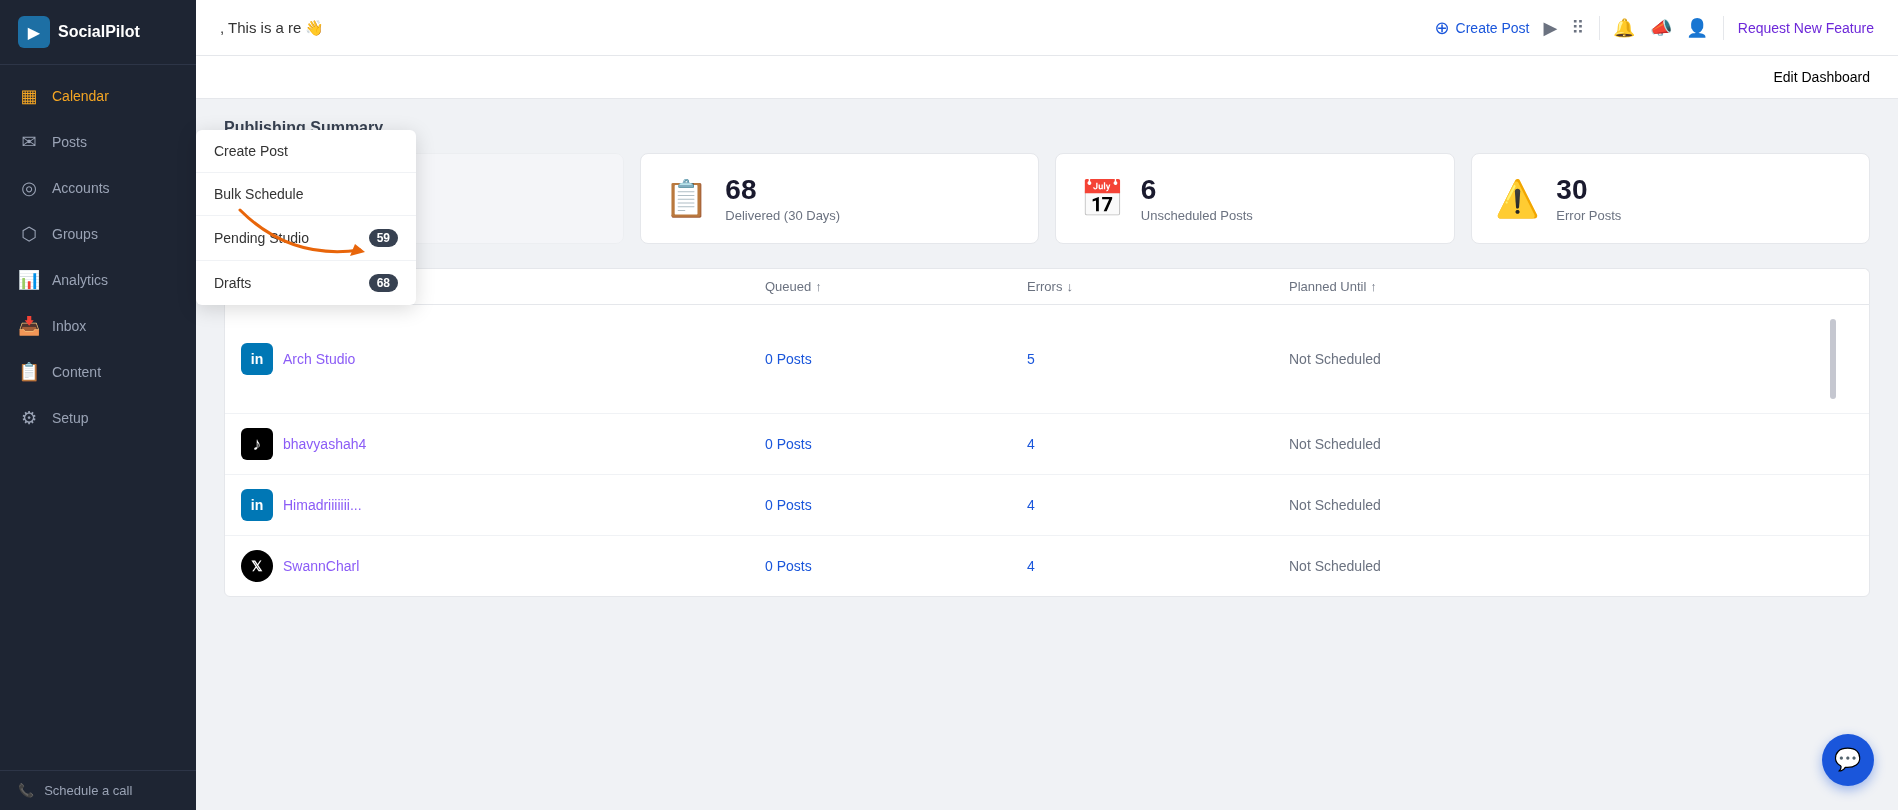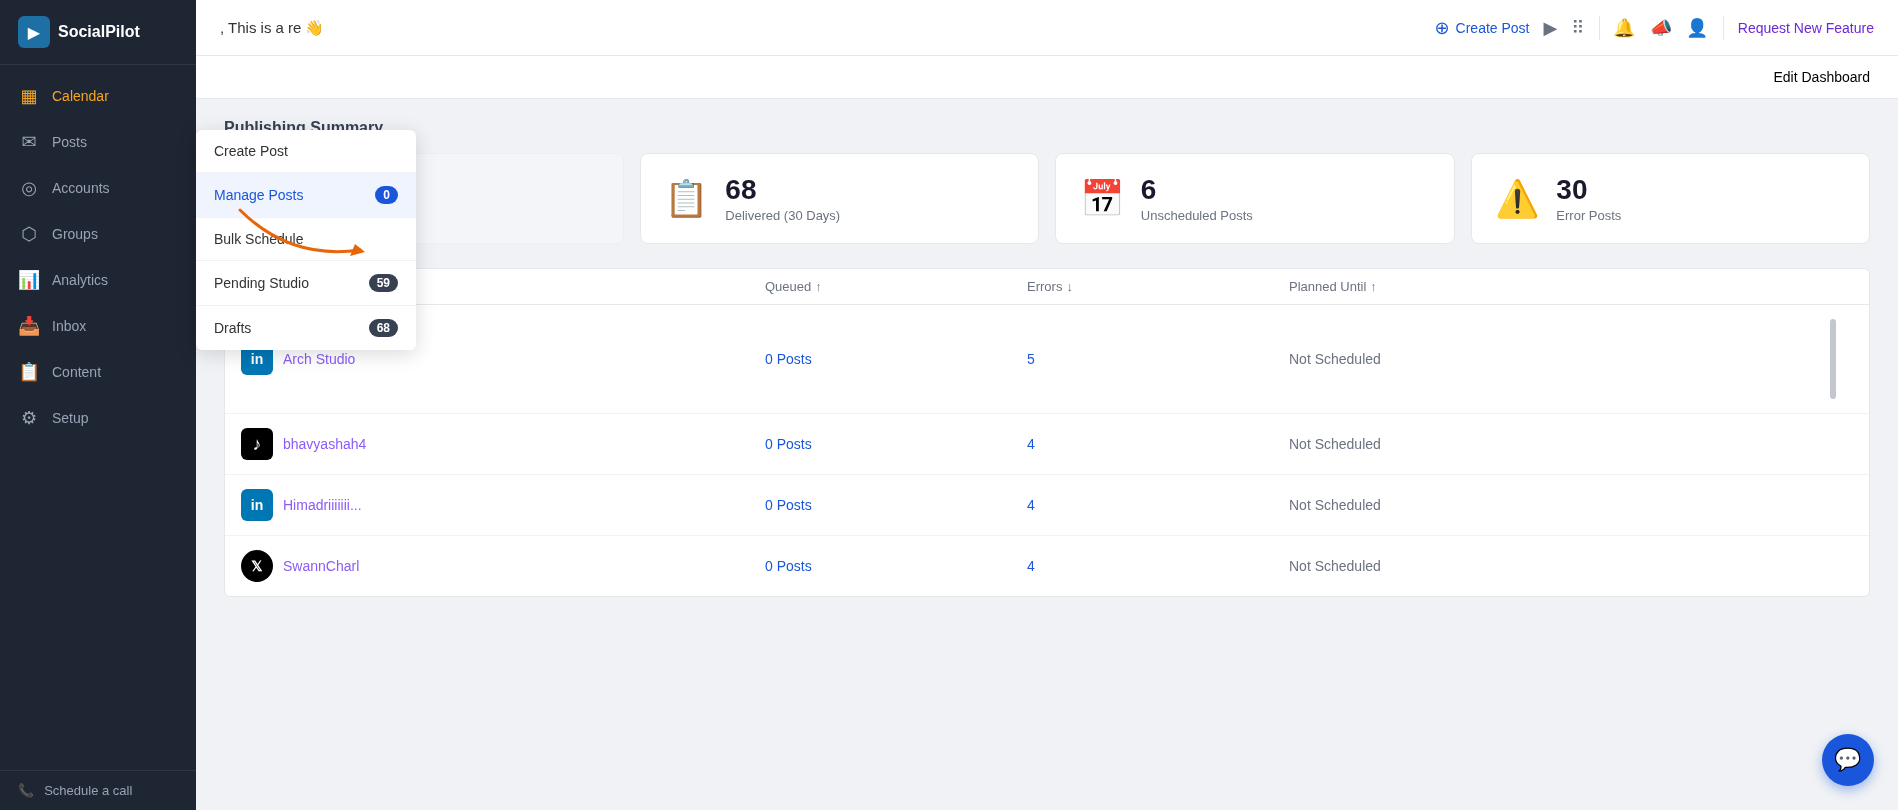--- a/index.html
+++ b/index.html
@@ -254,24 +254,20 @@
     </div>
   </nav>
   <div class="sidebar-bottom">
     <span>📞</span>
     <span>Schedule a call</span>
   </div>
 
   <div class="dropdown-menu">
     <div class="dropdown-item">
       <span>Create Post</span>
-    </div>
-    <div class="dropdown-item active">
-      <span>Manage Posts</span>
-      <span class="badge blue">0</span>
     </div>
     <div class="dropdown-item">
       <span>Bulk Schedule</span>
     </div>
     <div class="dropdown-item">
       <span>Pending Studio</span>
       <span class="badge">59</span>
     </div>
     <div class="dropdown-item">
       <span>Drafts</span>

